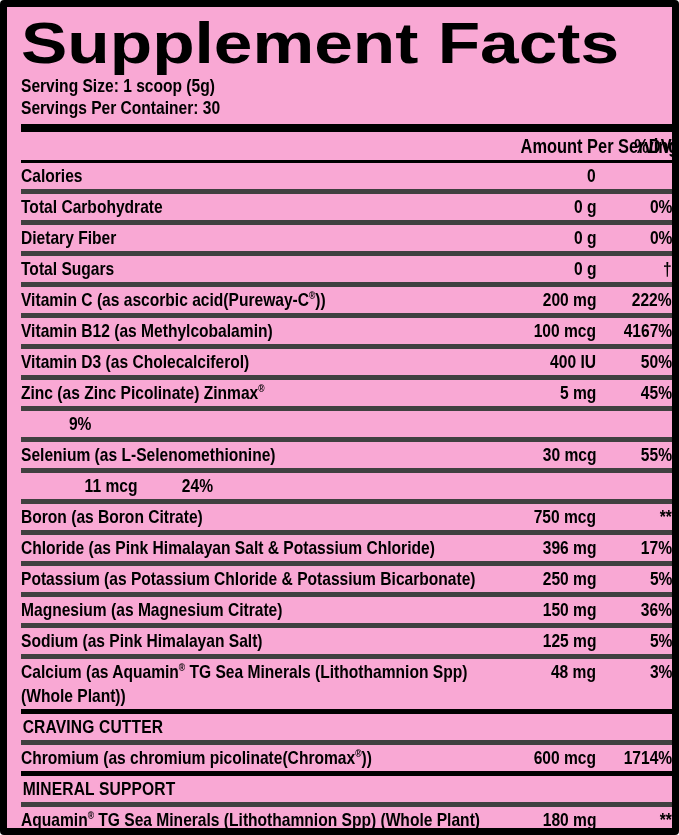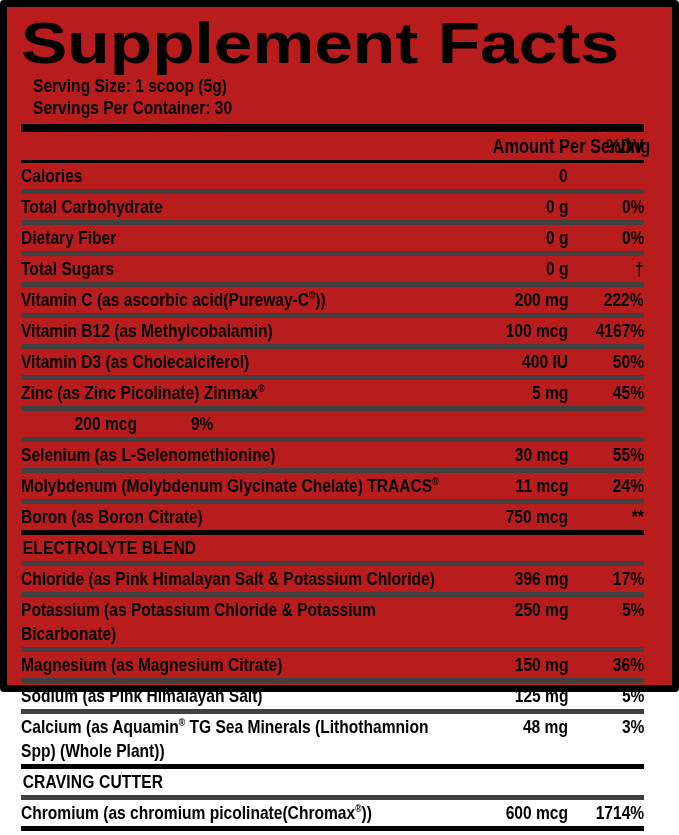--- a/index.html
+++ b/index.html
@@ -4,25 +4,25 @@
 <style>
   html, body { margin: 0; padding: 0; background: #ffffff; }
   body {
     width: 679px; height: 835px;
     font-family: "Liberation Sans", sans-serif;
     color: #000;
     overflow: hidden;
   }
   .label {
     box-sizing: border-box;
-    width: 679px; height: 692px;
+    width: 679px; height: 835px;
     border: 7px solid #000;
     border-radius: 4px;
-    padding: 4px 28px 4px 14px;
-    background: #b91c1c;
+    padding: 4px 0 4px 14px;
+    background: #f9a8d4;
   }
   
   .title {
     height: 62px;
     margin-top: 2px;
     overflow: visible;
     white-space: nowrap;
   }
   .title-inner {
     display: inline-block;
@@ -32,21 +32,20 @@
     letter-spacing: 0px;
     transform: scale(1.24, 1.04);
     transform-origin: left center;
     white-space: nowrap;
   }
   
   .serving-line {
     font-size: 19px;
     font-weight: bold;
     line-height: 22px;
-    margin-left: 12px;
   }
   .cx {
     display: inline-block;
     white-space: nowrap;
     transform: scaleX(0.82);
   }
   .cx.left  { transform-origin: left center; }
   .cx.right { transform-origin: right center; }
   
   .bar-thick { height: 8px; background: #000; margin-top: 5px; }
@@ -175,53 +174,44 @@
 
   <div class="row nutrient">
     <div class="cell name">
           <span class="name-inner">Zinc (as Zinc Picolinate) Zinmax<sup class="reg">®</sup></span>
         </div>
     <div class="cell amt"><span class="cx right">5 mg</span></div>
     <div class="cell dv"><span class="cx right">45%</span></div>
   </div>
 
   <div class="row nutrient">
-    <div class="cell amt"><span class="cx right">200 mcg</span></div>
     <div class="cell dv"><span class="cx right">9%</span></div>
   </div>
 
   <div class="row nutrient">
     <div class="cell name">
           <span class="name-inner">Selenium (as L-Selenomethionine)</span>
         </div>
     <div class="cell amt"><span class="cx right">30 mcg</span></div>
     <div class="cell dv"><span class="cx right">55%</span></div>
   </div>
 
   <div class="row nutrient">
-    <div class="cell name">
-          <span class="name-inner">Molybdenum (Molybdenum Glycinate Chelate) TRAACS<sup class="reg">®</sup></span>
-        </div>
     <div class="cell amt"><span class="cx right">11 mcg</span></div>
     <div class="cell dv"><span class="cx right">24%</span></div>
   </div>
 
   <div class="row nutrient">
     <div class="cell name">
           <span class="name-inner">Boron (as Boron Citrate)</span>
         </div>
     <div class="cell amt"><span class="cx right">750 mcg</span></div>
     <div class="cell dv"><span class="cx right">**</span></div>
   </div>
 
-  <div class="row section">
-    <div class="cell name">
-          <span class="name-inner">ELECTROLYTE BLEND</span>
-        </div>
-  </div>
 
   <div class="row nutrient">
     <div class="cell name">
           <span class="name-inner">Chloride (as Pink Himalayan Salt &amp; Potassium Chloride)</span>
         </div>
     <div class="cell amt"><span class="cx right">396 mg</span></div>
     <div class="cell dv"><span class="cx right">17%</span></div>
   </div>
 
   <div class="row nutrient">

